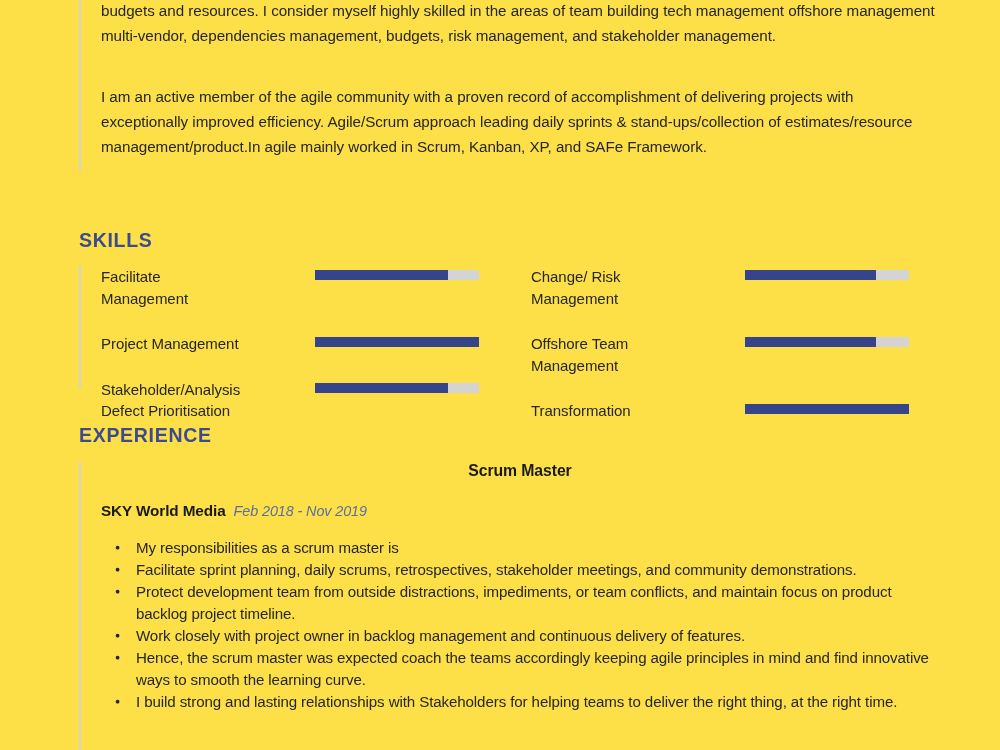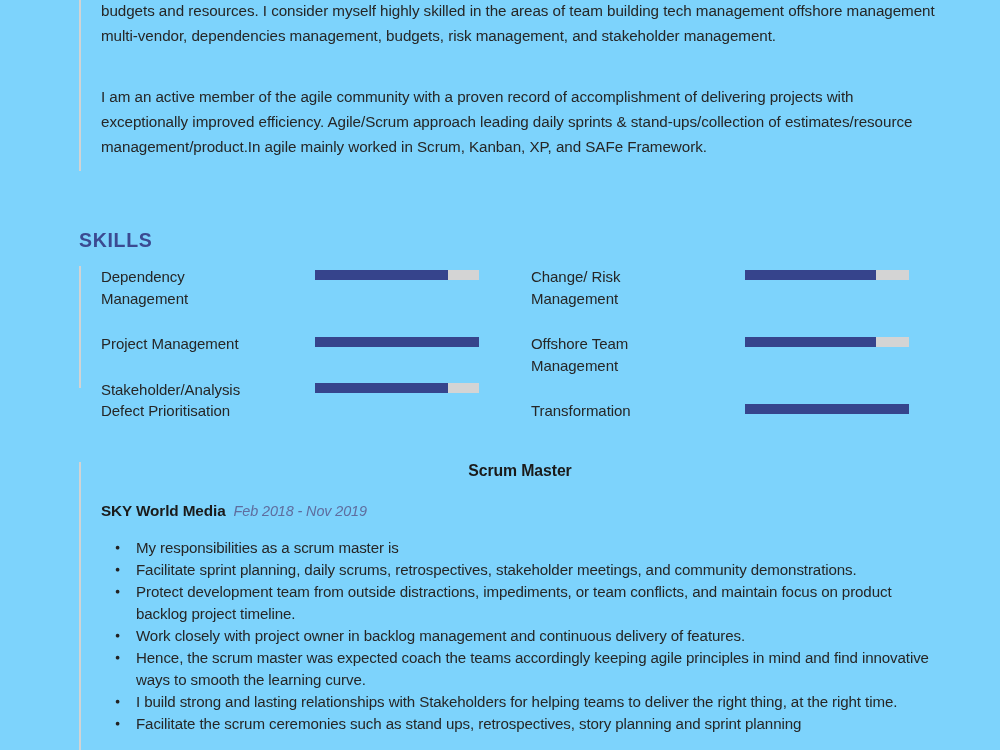--- a/index.html
+++ b/index.html
@@ -15,21 +15,21 @@
     font-family: "Liberation Sans", sans-serif;
     color: #2b2b2b;
     position: relative;
   }
 
   .page {
     position: absolute;
     left: 0; top: 0;
     width: 1000px;
     height: 750px;
-    background: #7dd3fc;
+    background: #fde047;
     overflow: hidden;
   }
 
   
   .summary-block {
     position: absolute;
     left: 79px;
     top: -2px;
     width: 860px;
     padding-left: 20px;
@@ -180,21 +180,21 @@
   <div class="section-heading skills-heading">SKILLS</div>
 
   <div class="skills-block">
     <div class="skills-cols">
 
       <div class="skill-col left">
 
         <div class="skill-group">
           <div class="skill-row">
             <div class="skill-label">
-              <span>Dependency</span><br>
+              <span>Facilitate</span><br>
               <span>Management</span>
             </div>
             <div class="skill-bar-track">
               <div class="skill-bar-fill" style="width:81%"></div>
             </div>
           </div>
         </div>
 
         <div class="skill-group">
           <div class="skill-row">
@@ -256,36 +256,36 @@
               <div class="skill-bar-fill" style="width:100%"></div>
             </div>
           </div>
         </div>
 
       </div>
 
     </div>
   </div>
 
+  <div class="section-heading experience-heading">EXPERIENCE</div>
 
   <div class="experience-block">
 
     <div class="job-entry">
       <div class="job-title">Scrum Master</div>
 
       <div class="job-meta">
         <span class="job-company">SKY World Media</span><span class="job-dates">Feb 2018 - Nov 2019</span>
       </div>
 
       <ul class="bullets">
         <li>My responsibilities as a scrum master is</li>
         <li> Facilitate sprint planning, daily scrums, retrospectives, stakeholder meetings, and community demonstrations.</li>
         <li>Protect development team from outside distractions, impediments, or team conflicts, and maintain focus on product backlog project timeline.</li>
         <li>Work closely with project owner in backlog management and continuous delivery of features.</li>
         <li>Hence, the scrum master was expected coach the teams accordingly keeping agile principles in mind and find innovative ways to smooth the learning curve.</li>
         <li>I build strong and lasting relationships with Stakeholders for helping teams to deliver the right thing, at the right time.</li>
-        <li>Facilitate the scrum ceremonies such as stand ups, retrospectives, story planning and sprint planning</li>
       </ul>
     </div>
 
   </div>
 
 </div>
 
 </body></html>

